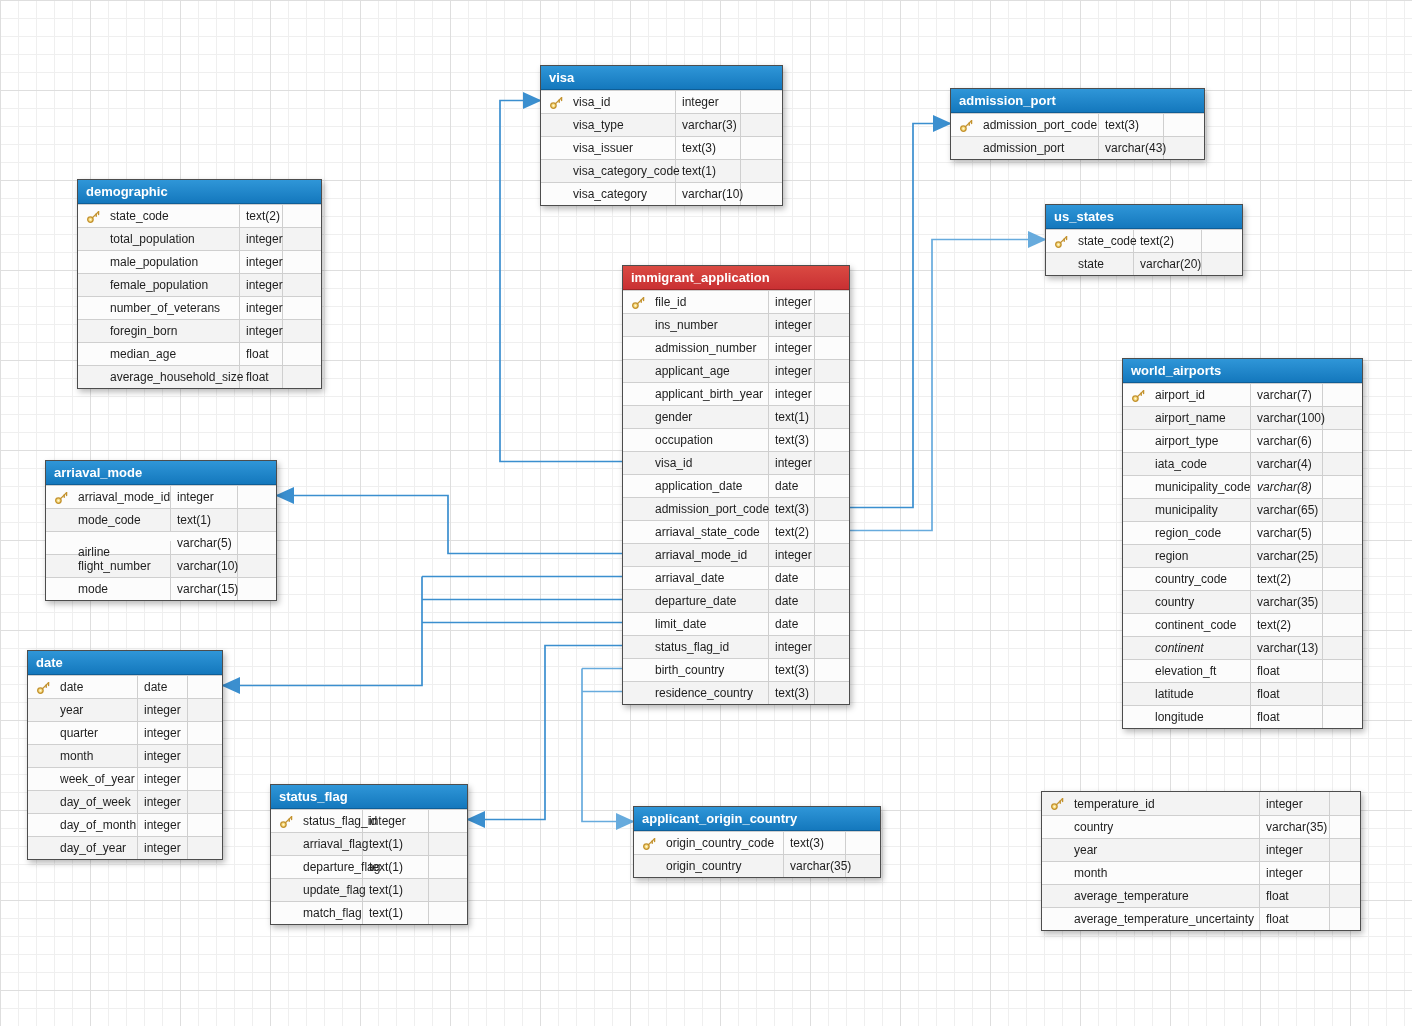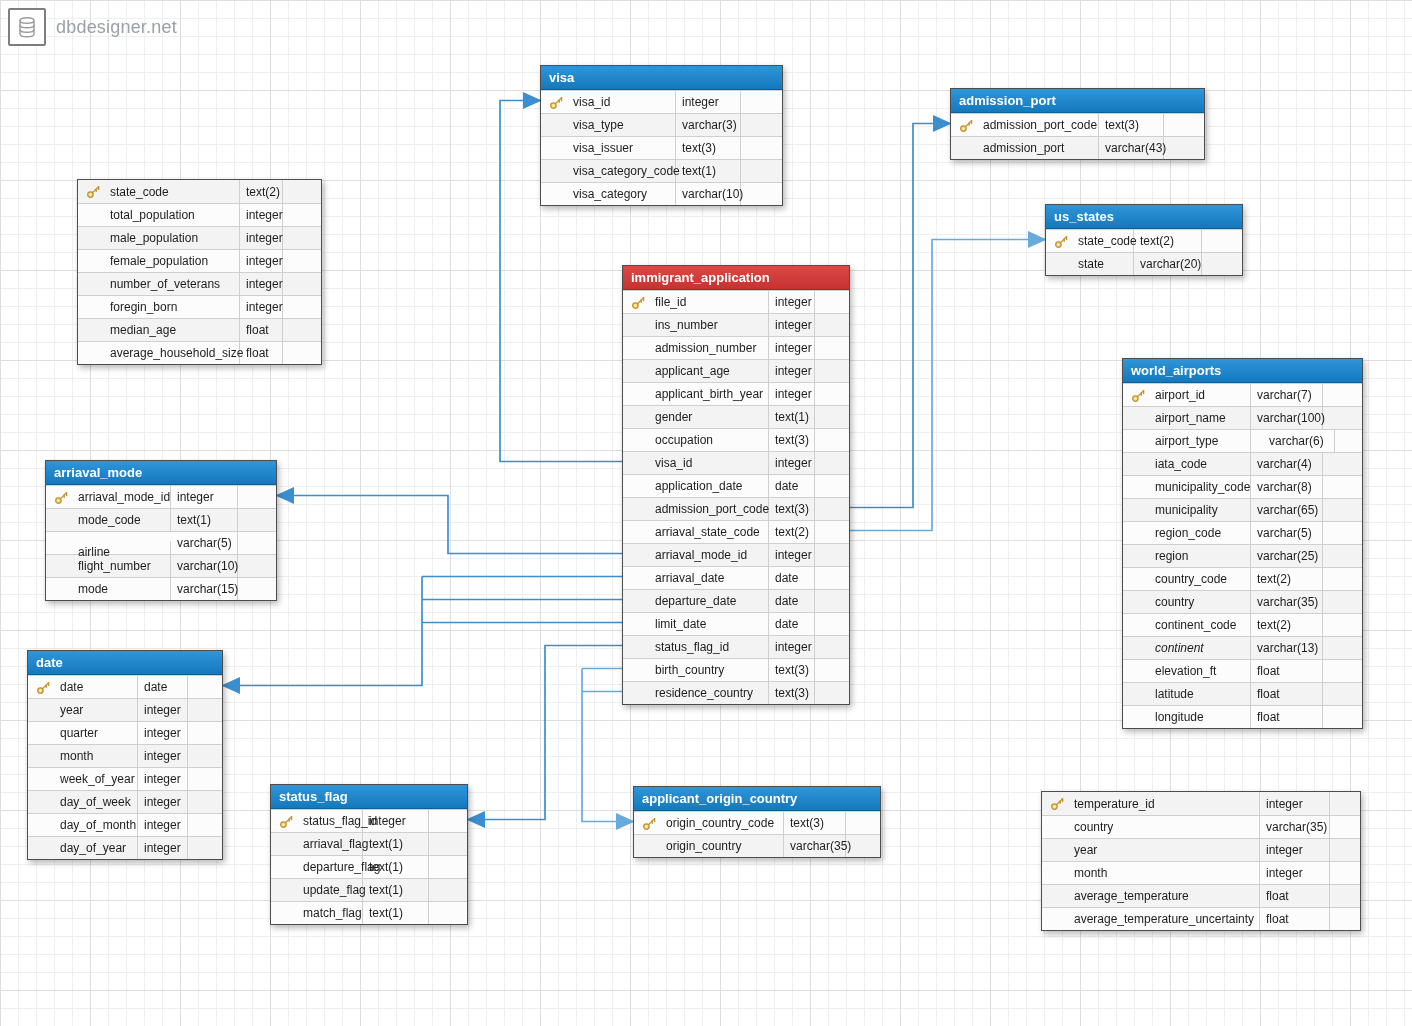--- a/index.html
+++ b/index.html
@@ -34,31 +34,20 @@
   .ncell,.tcell{box-sizing:border-box;border-right:1px solid #cfcfcf;height:100%;
     display:flex;align-items:center;white-space:nowrap;flex:none;}
   .ncell{padding-left:2px;}
   .tcell{padding-left:6px;}
   .ecell{flex:1;height:100%;}
 </style>
 </head>
 <body>
 
 <div id="canvas">
-  <div class="logo">
-    <div class="logo-box">
-      <svg width="24" height="24" viewBox="0 0 24 24" fill="none" stroke="#9a9a9a" stroke-width="1.4">
-        <ellipse cx="12" cy="5.5" rx="7" ry="2.8"></ellipse>
-        <path d="M5 5.5v4.5c0 1.55 3.13 2.8 7 2.8s7-1.25 7-2.8V5.5"></path>
-        <path d="M5 10v4.5c0 1.55 3.13 2.8 7 2.8s7-1.25 7-2.8V10"></path>
-        <path d="M5 14.5V19c0 1.55 3.13 2.8 7 2.8s7-1.25 7-2.8v-4.5"></path>
-      </svg>
-    </div>
-    <span class="logo-text">dbdesigner.net</span>
-  </div>
 
   <svg id="wires">
       <defs>
         <marker id="arrow" markerWidth="11" markerHeight="10" refX="10" refY="5" orient="auto">
           <path d="M0,0 L11,5 L0,10 Z" fill="#3b8fcf"></path>
         </marker>
         <marker id="arrow-light" markerWidth="11" markerHeight="10" refX="10" refY="5" orient="auto">
           <path d="M0,0 L11,5 L0,10 Z" fill="#67abdd"></path>
         </marker>
       </defs>
@@ -163,20 +152,21 @@
           <span class="ecell"></span>
         </div>
         <div class="trow">
           <span class="kcell"></span>
           <span class="ncell" style="width: 58px;">state</span>
           <span class="tcell" style="width: 68px;">varchar(20)</span>
           <span class="ecell"></span>
         </div>
       </div>
       <div class="table" style="left: 77px; top: 179px; width: 245px;">
+        <div class="thead blue">demographic</div>
         <div class="trow">
           <span class="kcell">
             <svg width="15" height="15" viewBox="0 0 16 16">
               <g stroke="#c3922e" stroke-width="1.5" fill="none" stroke-linecap="round">
                 <path d="M7 9.2 L13.4 2.8"></path>
                 <path d="M13.4 2.8 l0 3.1"></path>
                 <path d="M10.9 5.3 l0 2.5"></path>
               </g>
               <circle cx="4.7" cy="11.3" r="2.9" fill="#f8dd80" stroke="#c3922e" stroke-width="1.4"></circle>
               <circle cx="4.7" cy="11.3" r="0.9" fill="#fff8e0" stroke="none"></circle>
@@ -370,33 +360,33 @@
         </div>
         <div class="trow">
           <span class="kcell"></span>
           <span class="ncell" style="width: 98px;">airport_name</span>
           <span class="tcell" style="width: 72px;">varchar(100)</span>
           <span class="ecell"></span>
         </div>
         <div class="trow">
           <span class="kcell"></span>
           <span class="ncell" style="width: 98px;">airport_type</span>
-          <span class="tcell" style="width: 72px; margin-left: 12px;">varchar(6)</span>
+          <span class="tcell" style="width: 72px;">varchar(6)</span>
           <span class="ecell"></span>
         </div>
         <div class="trow">
           <span class="kcell"></span>
           <span class="ncell" style="width: 98px;">iata_code</span>
           <span class="tcell" style="width: 72px;">varchar(4)</span>
           <span class="ecell"></span>
         </div>
         <div class="trow">
           <span class="kcell"></span>
           <span class="ncell" style="width: 98px;">municipality_code</span>
-          <span class="tcell" style="width: 72px;">varchar(8)</span>
+          <span class="tcell" style="width: 72px; font-style: italic;">varchar(8)</span>
           <span class="ecell"></span>
         </div>
         <div class="trow">
           <span class="kcell"></span>
           <span class="ncell" style="width: 98px;">municipality</span>
           <span class="tcell" style="width: 72px;">varchar(65)</span>
           <span class="ecell"></span>
         </div>
         <div class="trow">
           <span class="kcell"></span>
@@ -593,21 +583,21 @@
           <span class="tcell" style="width: 66px;">text(1)</span>
           <span class="ecell"></span>
         </div>
         <div class="trow">
           <span class="kcell"></span>
           <span class="ncell" style="width: 62px;">match_flag</span>
           <span class="tcell" style="width: 66px;">text(1)</span>
           <span class="ecell"></span>
         </div>
       </div>
-      <div class="table" style="left: 633px; top: 786px; width: 248px;">
+      <div class="table" style="left: 633px; top: 806px; width: 248px;">
         <div class="thead blue">applicant_origin_country</div>
         <div class="trow">
           <span class="kcell">
             <svg width="15" height="15" viewBox="0 0 16 16">
               <g stroke="#c3922e" stroke-width="1.5" fill="none" stroke-linecap="round">
                 <path d="M7 9.2 L13.4 2.8"></path>
                 <path d="M13.4 2.8 l0 3.1"></path>
                 <path d="M10.9 5.3 l0 2.5"></path>
               </g>
               <circle cx="4.7" cy="11.3" r="2.9" fill="#f8dd80" stroke="#c3922e" stroke-width="1.4"></circle>

